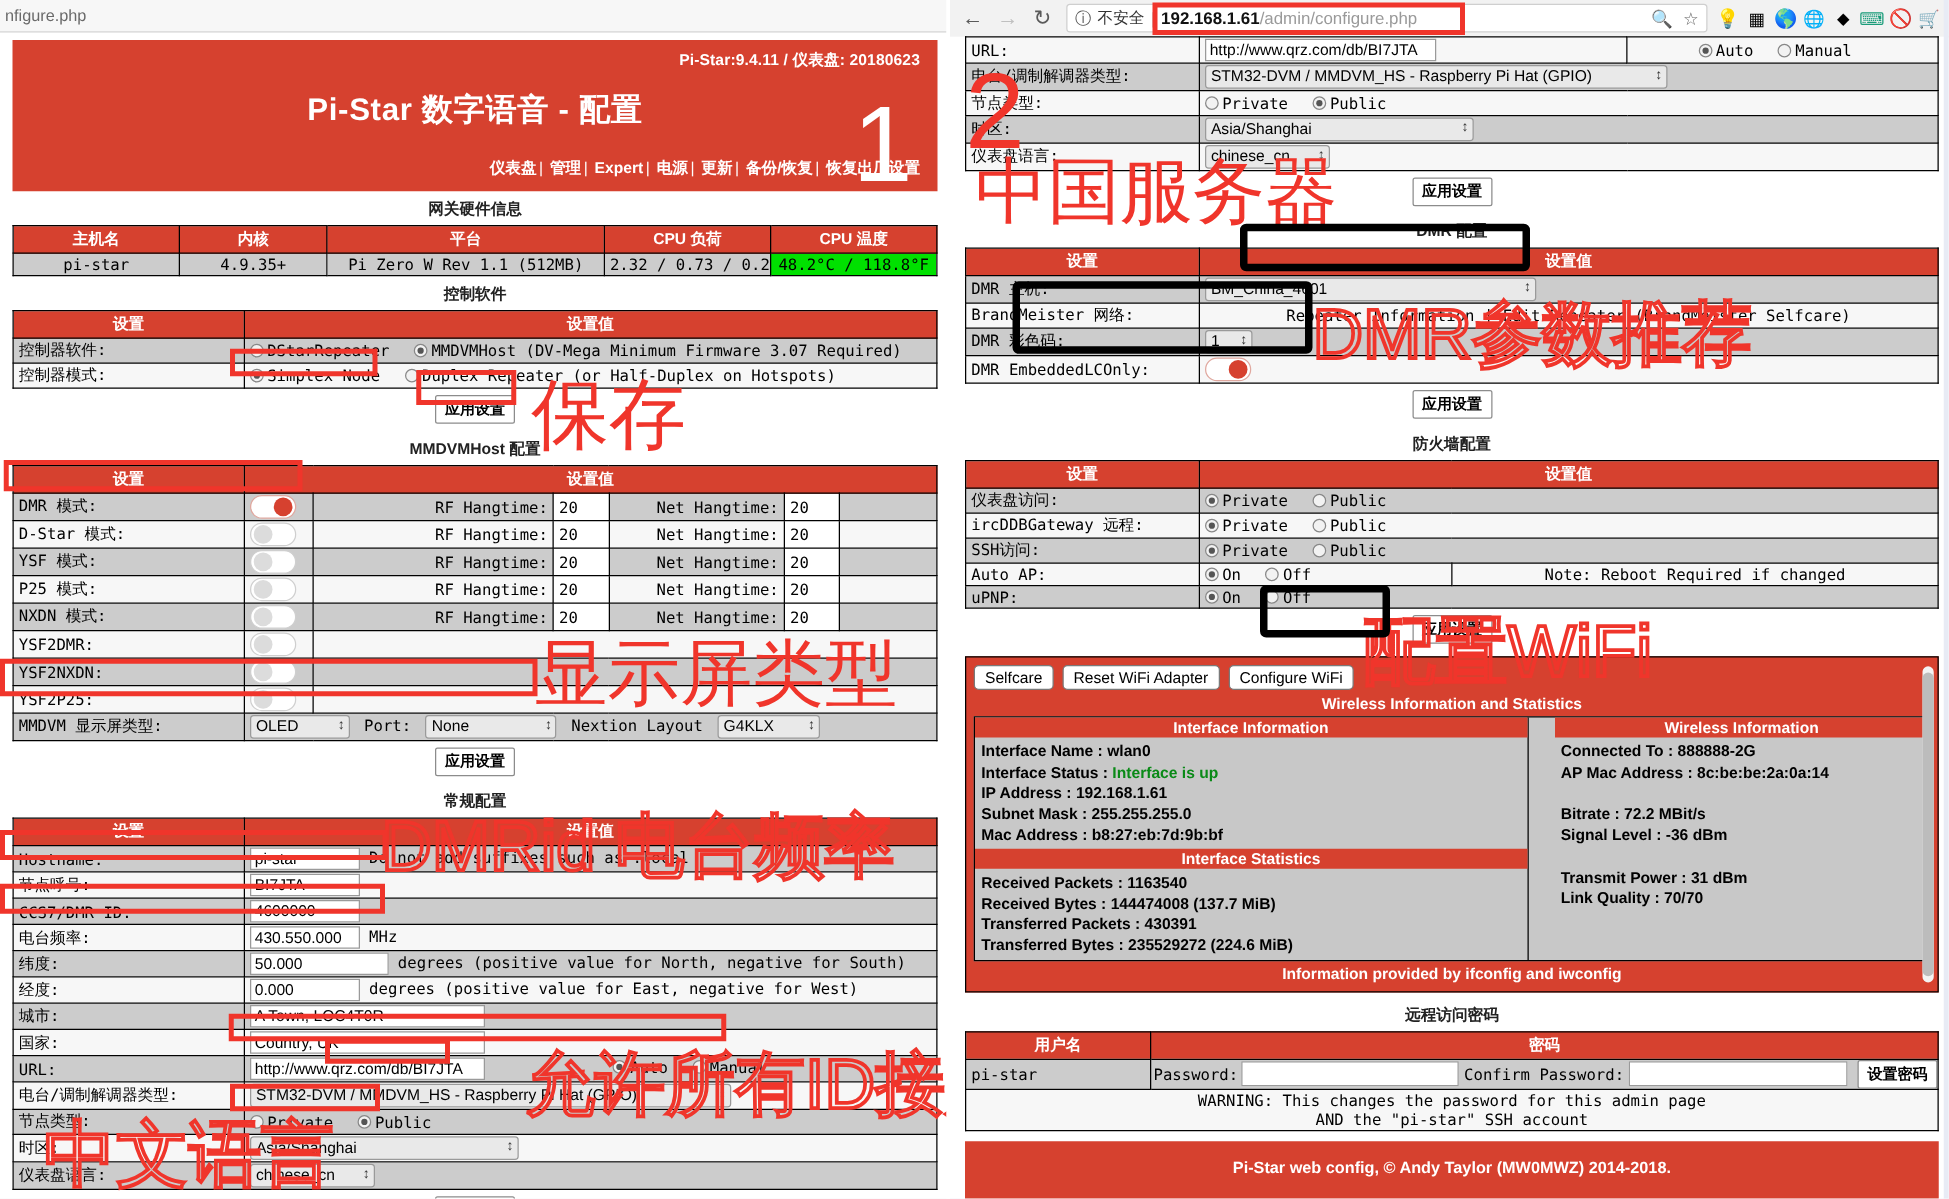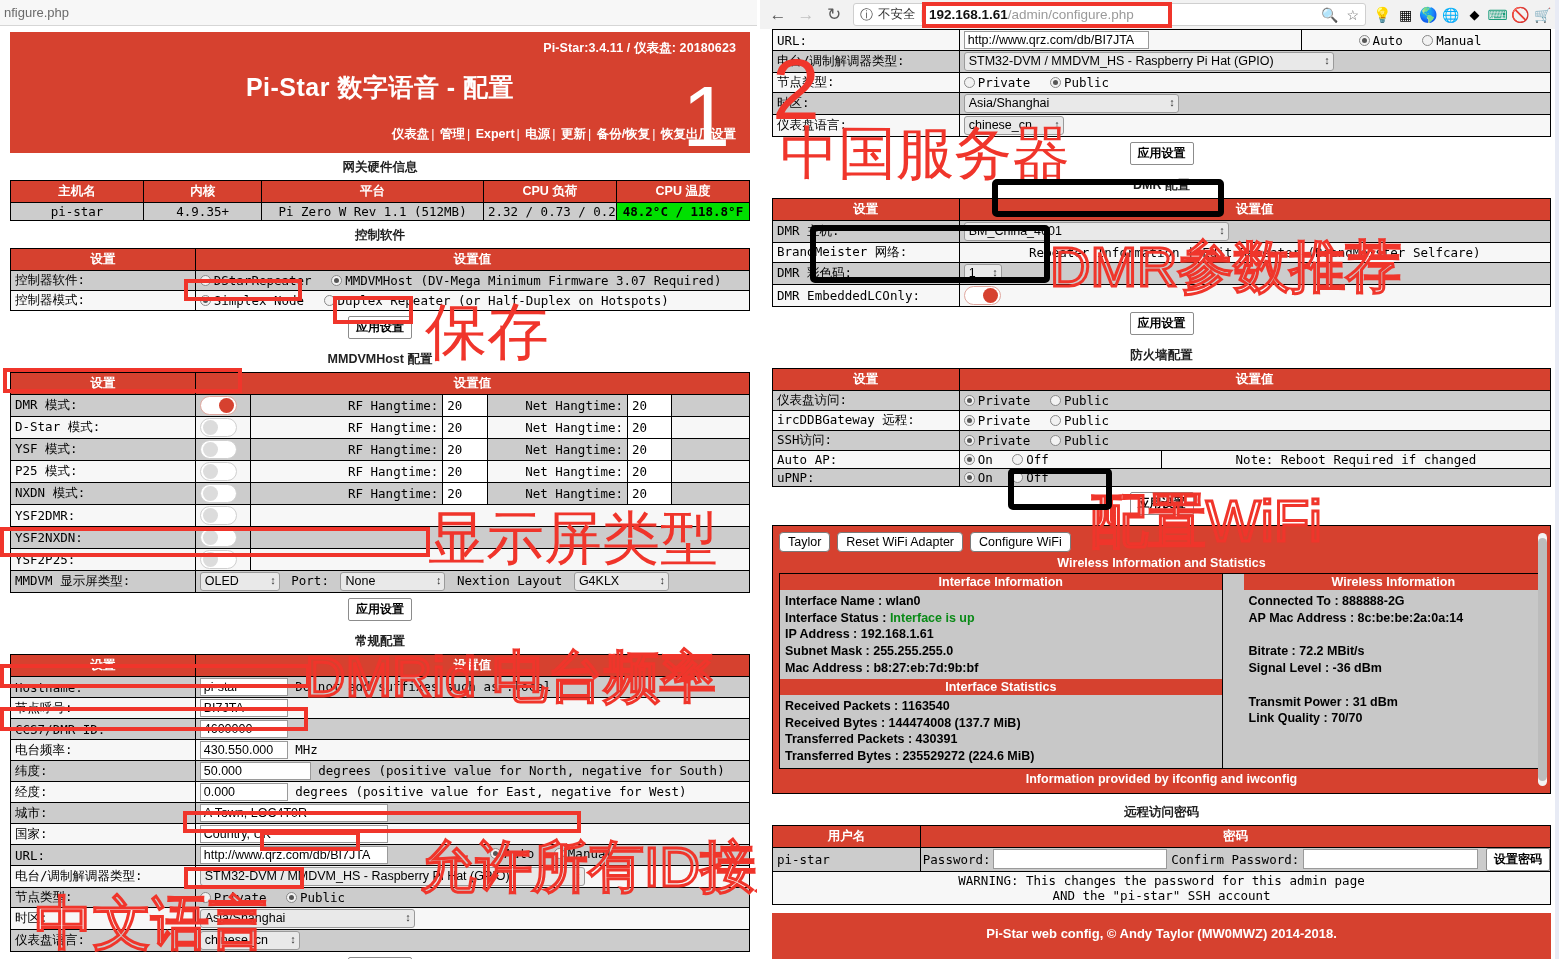--- a/index.html
+++ b/index.html
@@ -52,21 +52,21 @@
   table.pistar th {
     background: #d6412f; color: #fff; font-weight: bold; text-align: center;
     padding: 2px 4px; border: 1px solid #000;
     font-family: "Liberation Sans", sans-serif; font-size: 12.5px;
   }
   table.pistar td {
     border: 1px solid #000; padding: 1px 4px; background: #f7f7f7;
     color: #000; white-space: nowrap; overflow: hidden;
   }
   table.pistar tr:nth-child(even) td { background: #cccccc; }
-  td.grn { background: #00e000 !important; text-align: center; font-weight: bold; }
+  td.grn { background: #00e000 !important; text-align: center; font-weight: normal; }
   td.ctr { text-align: center; }
 
   .hw-table td { text-align: center; }
 
   .txtin {
     font-family: "Liberation Sans", sans-serif; font-size: 12.5px;
     border: 1px solid #9a9a9a; background: #fff; color: #000;
     padding: 1px 3px; height: 18px; vertical-align: middle;
   }
   .sel {
@@ -177,21 +177,21 @@
 
 <div id="stage">
 
   <div id="left-pane">
 
     <div class="tabbar">nfigure.php</div>
 
     <div class="page-body">
 
       <div class="pi-header">
-        <div class="pi-version">Pi-Star:3.4.11 / 仪表盘: 20180623</div>
+        <div class="pi-version">Pi-Star:9.4.11 / 仪表盘: 20180623</div>
         <div class="pi-title">Pi-Star 数字语音 - 配置</div>
         <div class="pi-nav">
           <a>仪表盘</a><span class="sep">|</span>
           <a>管理</a><span class="sep">|</span>
           <a>Expert</a><span class="sep">|</span>
           <a>电源</a><span class="sep">|</span>
           <a>更新</a><span class="sep">|</span>
           <a>备份/恢复</a><span class="sep">|</span>
           <a>恢复出厂设置</a>
         </div>
@@ -332,21 +332,21 @@
           <td><span class="tog off"><i class="knob"></i></span></td>
           <td colspan="5"></td>
         </tr>
         <tr>
           <td class="lbl-cell">MMDVM 显示屏类型:</td>
           <td colspan="6">
             <span class="sel" style="width:80px">OLED</span>
             <span class="mono" style="padding:0 4px">Port:</span>
             <span class="sel" style="width:105px">None</span>
             <span class="mono" style="padding:0 4px">Nextion Layout</span>
-            <span class="sel" style="width:95px">G4KLX</span>
+            <span class="sel" style="width:82px">G4KLX</span>
           </td>
         </tr>
       </tbody>
         </table>
       <div class="apply-wrap">
         <span class="btn-apply">应用设置</span>
       </div>
 
       <div class="sect-title">常规配置</div>
       <table class="pistar" id="gen-table">
@@ -597,21 +597,21 @@
           </td>
         </tr>
       </tbody>
         </table>
       <div class="apply-wrap">
         <span class="btn-apply">应用设置</span>
       </div>
 
       <div class="wifi-outer">
         <div class="wifi-btnrow">
-          <span class="wbtn">Taylor</span>
+          <span class="wbtn">Selfcare</span>
           <span class="wbtn">Reset WiFi Adapter</span>
           <span class="wbtn">Configure WiFi</span>
         </div>
         <div class="wifi-cap">Wireless Information and Statistics</div>
         <div class="wifi-grid">
           <div class="wifi-col" style="flex:0 0 58%">
             <div class="wifi-hd">Interface Information</div>
             <div class="wifi-body">
               <div><span>Interface Name : </span><span>wlan0</span></div>
               <div><span>Interface Status : </span><span class="up">Interface is up</span></div>

